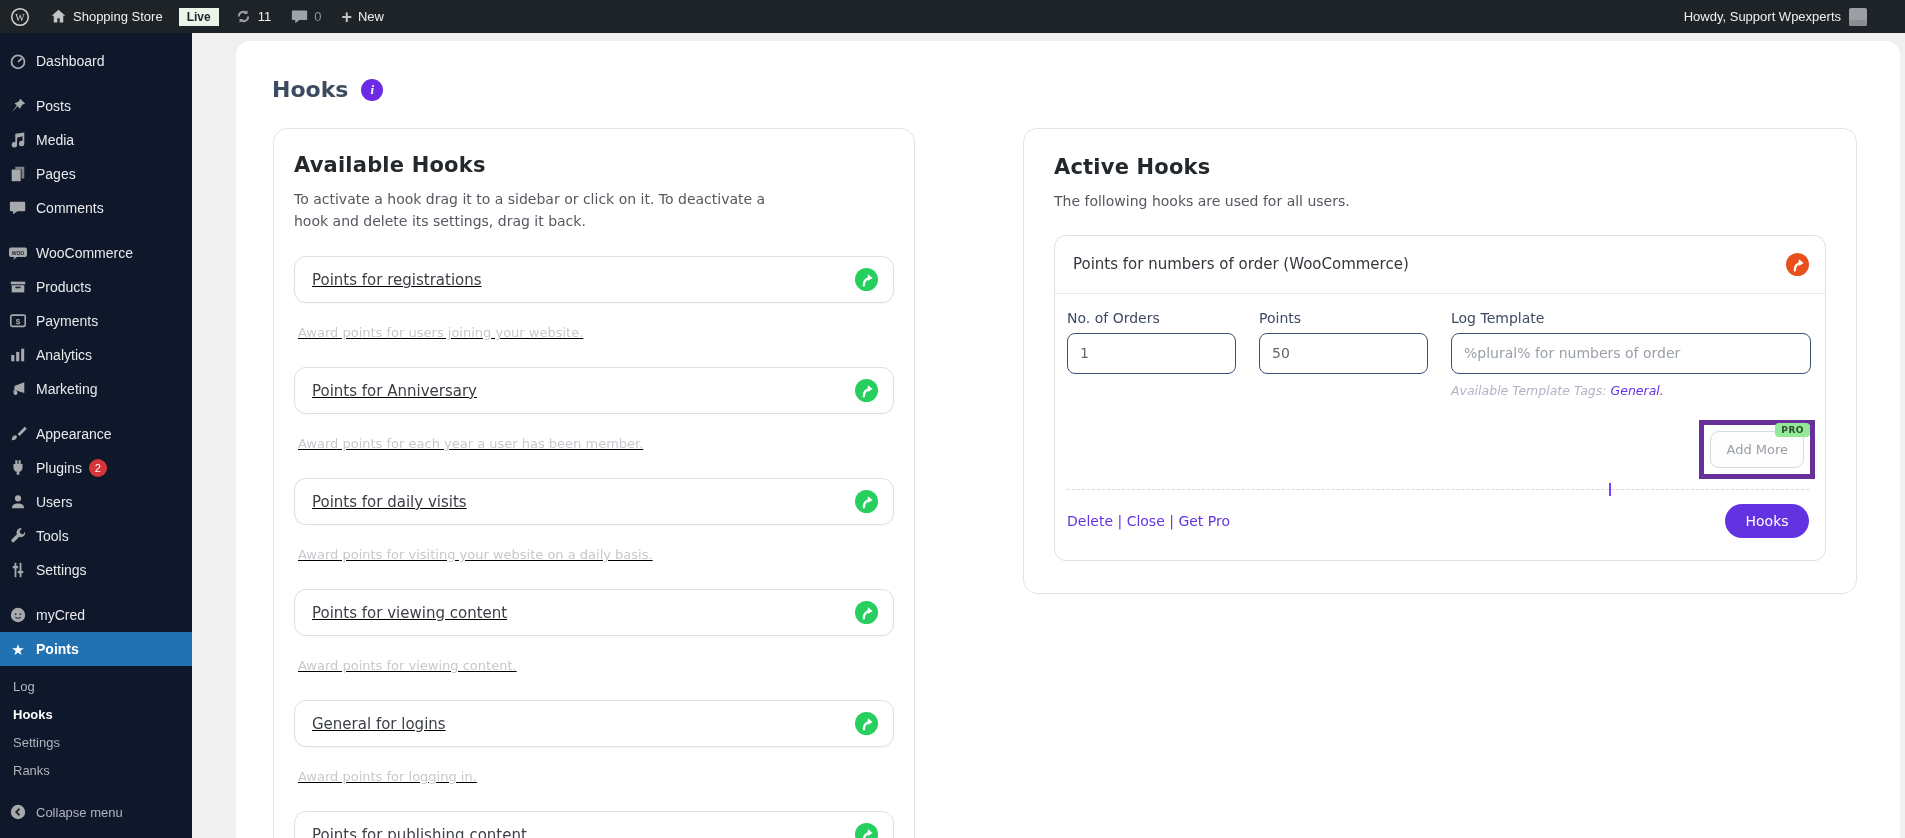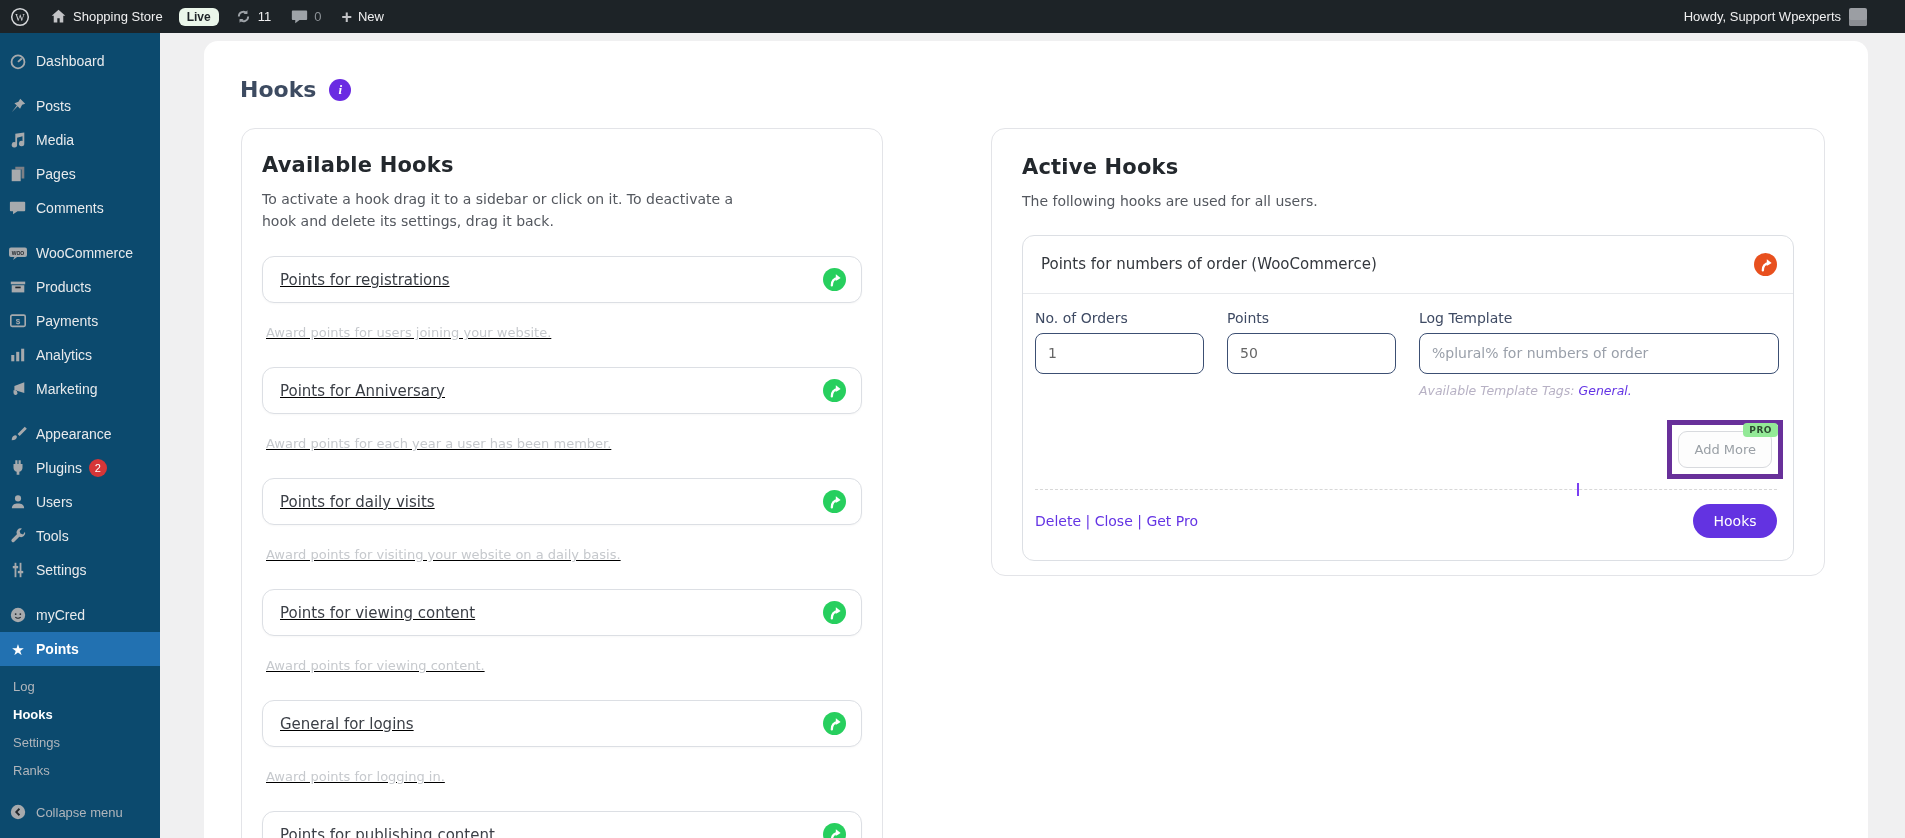--- a/index.html
+++ b/index.html
@@ -6,30 +6,30 @@
   html,body { width:1905px; height:838px; overflow:hidden; background:#f0f0f1;
               font-family:"Liberation Sans", sans-serif; }
 
   
   .admin-bar { position:relative; height:33px; background:#1d2327; color:#f0f0f1;
                display:flex; align-items:center; font-size:13px; z-index:50; }
   .ab-left { display:flex; align-items:center; height:100%; }
   .ab-item { display:flex; align-items:center; gap:6px; padding:0 10px; height:100%; cursor:pointer; }
   .ab-item svg { display:block; }
   .live-badge { background:#eaf6ea; color:#1d2327; font-weight:bold; font-size:12px;
-                padding:2px 8px; border-radius:6px; margin:1px 6px; }
+                padding:2px 8px; border-radius:0; margin:1px 6px; }
   .count-dim { color:#8c9196; }
   .plus-glyph { font-size:18px; font-weight:bold; color:#c3c4c7; line-height:1; }
   .ab-right { margin-left:auto; display:flex; align-items:center; gap:8px; padding-right:38px; height:100%; cursor:pointer; }
   .avatar { width:18px; height:18px; background:#9b9ea3; border-radius:2px;
             box-shadow:inset 0 -6px 0 #8a8d92; }
 
   
   .layout { display:flex; height:805px; }
-  .sidebar { position:relative; width:160px; background:#0c4a6e; color:#f0f0f1; flex:none; padding-top:11px; }
+  .sidebar { position:relative; width:192px; background:#0f172a; color:#f0f0f1; flex:none; padding-top:11px; }
   .menu-item { position:relative; height:34px; display:flex; align-items:center; cursor:pointer; }
   .menu-item .mi-icon { width:36px; display:flex; justify-content:center; flex:none; }
   .menu-item .mi-label { font-size:14px; color:#e8eaec; }
   .group-gap { margin-top:11px; }
   .badge-red { background:#d63638; color:#fff; border-radius:50%; width:18px; height:18px;
                display:inline-flex; align-items:center; justify-content:center;
                font-size:11px; margin-left:7px; }
   .menu-item.active-blue { background:#2271b1; }
   .menu-item.active-blue .mi-label { color:#fff; font-weight:bold; }
   .menu-item.active-blue::after { content:""; position:absolute; right:-8px; top:50%;
@@ -63,21 +63,21 @@
   .panel-available { width:642px; margin-right:108px; padding:24px 20px 24px 20px; }
   .panel-available .panel-desc { max-width:480px; }
   .hook-list { margin-top:24px;text-decoration:underline; }
   .hook-item { height:47px; border:1px solid #dcdfe4; border-radius:12px; background:#fff;
                display:flex; align-items:center; padding:0 15px 0 17px; cursor:pointer;
                box-shadow:0 1px 2px rgba(20,20,40,.03); }
   .hook-item .hook-label { font-size:15px; color:#3b3f46; }
   .hook-item .hook-icon { margin-left:auto; width:23px; height:23px; }
   .hook-desc { font-size:13px; color:#c6c9cd; margin:22px 0 27px 4px; }
 
-  .panel-active { width:834px; padding:26px 30px 14px 30px; }
+  .panel-active { width:834px; padding:26px 30px 32px 30px; }
   .active-hook-box { margin-top:22px; border:1px solid #dcdfe4; border-radius:12px; background:#fff; }
   .ah-header { display:flex; align-items:center; height:58px; padding:0 16px 0 18px;
                border-bottom:1px solid #e7e9ec; }
   .ah-title { font-size:15px; color:#33373d; }
   .ah-toggle-icon { margin-left:auto; width:23px; height:23px; cursor:pointer; }
   .ah-body { padding:16px 16px 0 12px; }
   .fields-row { display:flex; gap:23px;justify-content:space-between; }
   .field { display:flex; flex-direction:column; }
   .field-label { font-size:14px; color:#3e4a63; margin-bottom:7px; }
   .field input { height:41px; border:1.5px solid #3c4f73; border-radius:8px; padding:0 12px;

